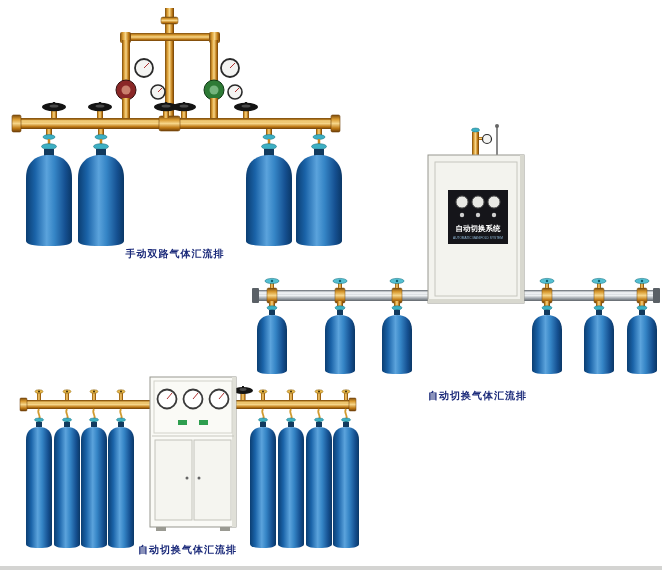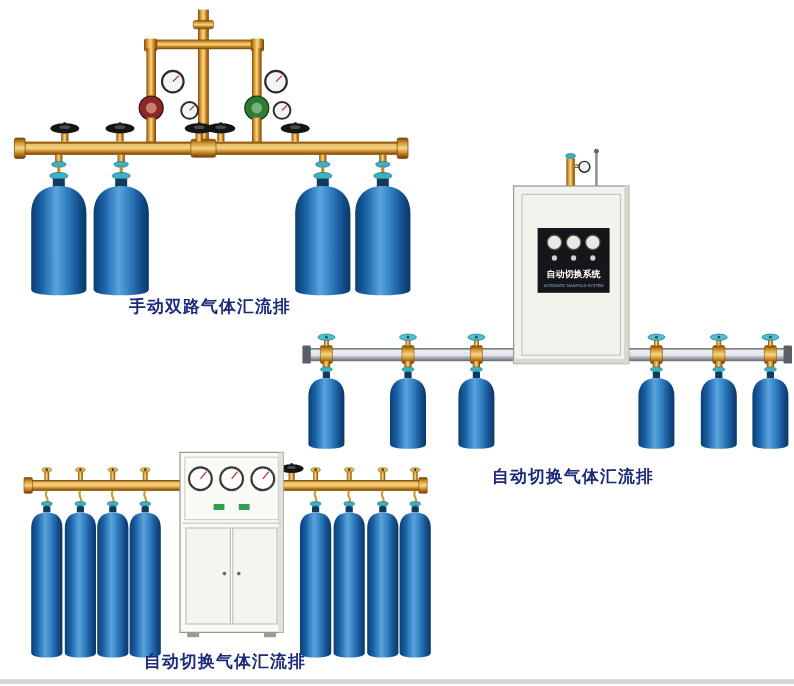--- a/index.html
+++ b/index.html
@@ -1,20 +1,20 @@
 <!DOCTYPE html>
 <html><head>
 <meta charset="utf-8">
 <style>
   * { margin:0; padding:0; box-sizing:border-box; }
   html,body { width:662px; height:572px; background:#ffffff; overflow:hidden;
               font-family:"Liberation Sans", sans-serif; }
   .canvas { position:absolute; left:0; top:0; width:662px; height:572px; background:#ffffff; }
   .fig { position:absolute; display:block; }
-  .caption { position:absolute; font-weight:bold; font-size:14px; color:#1b2a7a;
+  .caption { position:absolute; font-weight:bold; font-size:10px; color:#1b2a7a;
              text-align:center; letter-spacing:1px; white-space:nowrap; }
   .bottom-edge { position:absolute; left:0; top:566px; width:662px; height:4px; background:#d4d4d2; }
 </style>
 </head>
 <body>
 
 <div class="canvas">
 
   <svg class="fig" style="left:8px; top:4px" width="336" height="243" viewBox="0 0 336 243">
     <defs>

